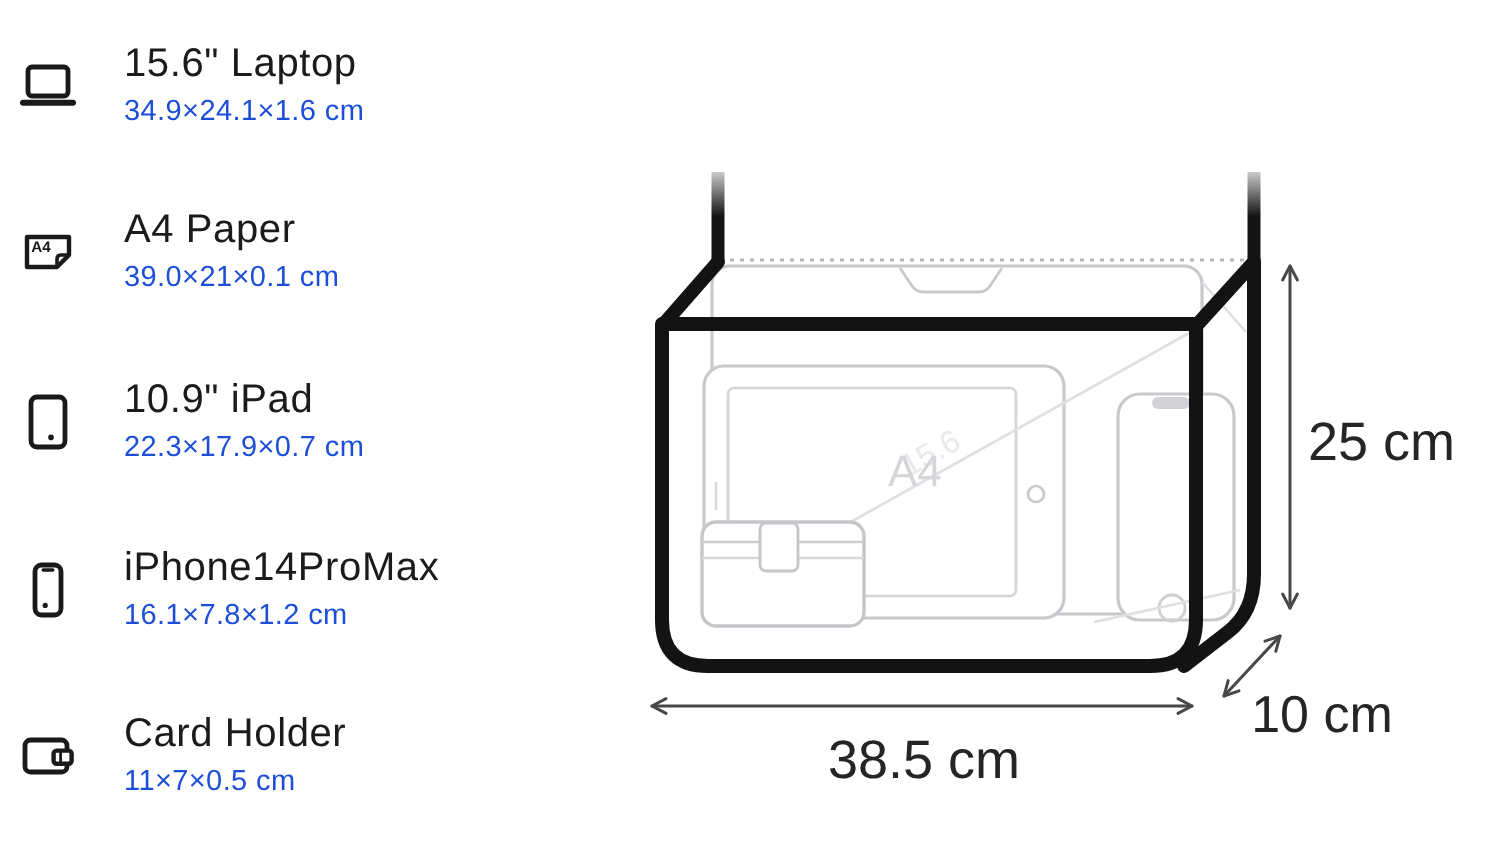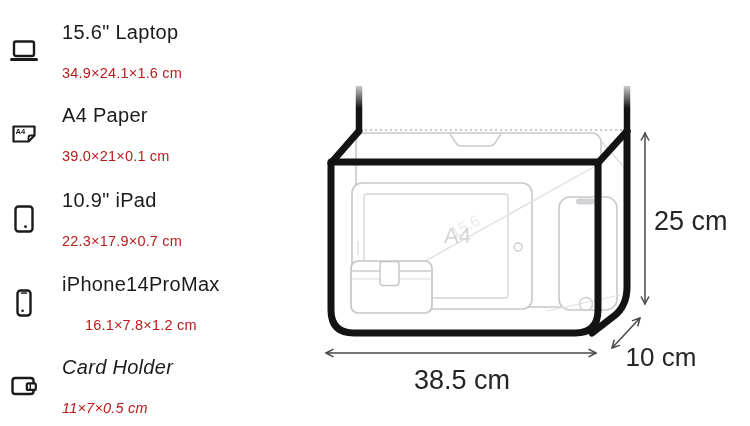--- a/index.html
+++ b/index.html
@@ -1,26 +1,26 @@
 <!DOCTYPE html>
 <html><head>
 <meta charset="utf-8">
 <style>
   html,body{margin:0;padding:0;}
   body{width:750px;height:426px;background:#fff;font-family:"Liberation Sans","DejaVu Sans",sans-serif;}
   .screen{position:relative;width:750px;height:426px;background:#fff;overflow:hidden;}
   .item{position:absolute;left:9px;display:flex;align-items:center;}
   .item .icon{width:30px;height:30px;flex:0 0 30px;margin-right:23px;}
   .item .txt .name{font-size:20px;line-height:22px;color:#1b1b1d;letter-spacing:.3px;white-space:nowrap;}
-  .item .txt .dims{font-size:14.5px;line-height:16px;color:#b91c1c;margin-top:22px;letter-spacing:.2px;white-space:nowrap;}
+  .item .txt .dims{font-size:14.5px;line-height:16px;color:#1d4ed8;margin-top:5px;letter-spacing:.2px;white-space:nowrap;}
   .item:nth-of-type(1){top:21px;}
   .item:nth-of-type(2){top:104px;}
   .item:nth-of-type(3){top:189px;}
-  .item:nth-of-type(4){top:273px;text-align:center;}
-  .item:nth-of-type(5){top:356px;font-style:italic;}
+  .item:nth-of-type(4){top:273px;}
+  .item:nth-of-type(5){top:356px;}
   .bag-svg{position:absolute;left:0;top:0;width:750px;height:426px;}
   .icon svg{display:block;}
 </style>
 </head>
 <body>
 
 <div class="screen">
 
   <div>
 

